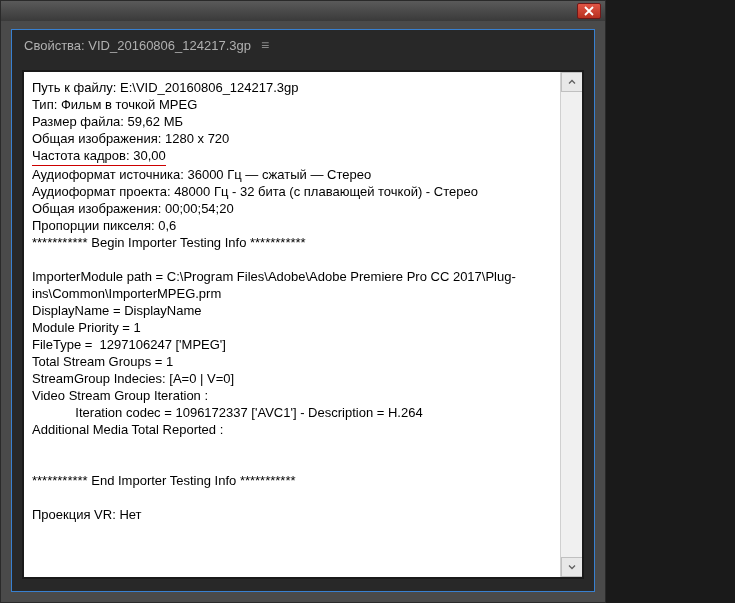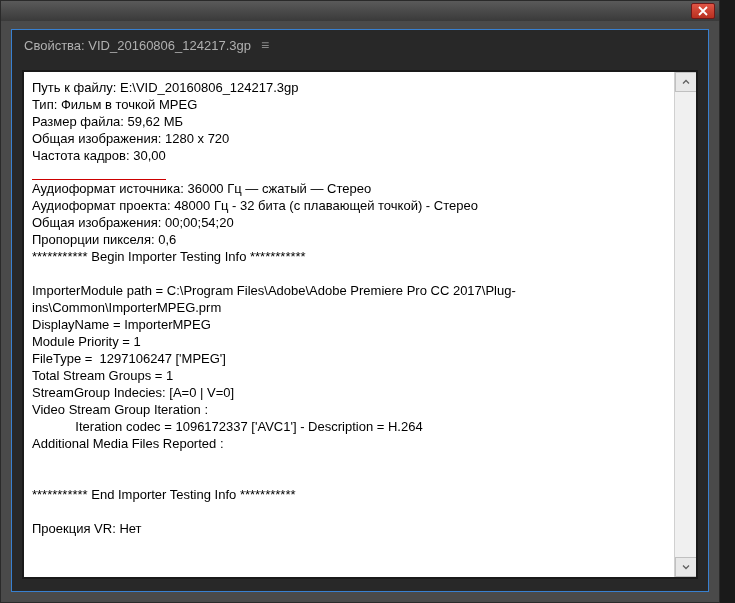--- a/index.html
+++ b/index.html
@@ -8,21 +8,21 @@
       box-sizing: border-box;
     }
     body {
       width: 735px;
       height: 603px;
       background: #1a1a1a;
       font-family: Arial, sans-serif;
       overflow: hidden;
     }
     .outer-frame {
-      width: 720px;
+      width: 606px;
       height: 603px;
       background: #4a4a4a;
       border: 1px solid #2a2a2a;
       position: relative;
     }
     .title-bar {
       height: 20px;
       background: linear-gradient(to bottom, #5a5a5a, #3a3a3a);
       display: flex;
       justify-content: flex-end;
@@ -125,21 +125,21 @@
       position: absolute;
       bottom: 0;
     }
     .scroll-arrow svg {
       width: 8px;
       height: 8px;
     }
     .underline-red {
       display: inline-block;
       border-bottom: 1.5px solid #cc0000;
-      padding-bottom: 15px;
+      padding-bottom: 1px;
     }
   </style>
 </head>
 <body>
 
 <div class="outer-frame">
   <div class="title-bar">
     <div class="close-btn">
       <svg viewBox="0 0 10 10">
         <path d="M1 1 L9 9 M9 1 L1 9" stroke="#fff" stroke-width="1.8" fill="none"></path>
@@ -160,28 +160,28 @@
 <span>Размер файла:</span> <span>59,62 МБ</span>
 <span>Общая изображения:</span> <span>1280 x 720</span>
 <span class="underline-red"><span>Частота кадров:</span> <span>30,00</span></span>
 <span>Аудиоформат источника:</span> <span>36000 Гц — сжатый — Стерео</span>
 <span>Аудиоформат проекта:</span> <span>48000 Гц - 32 бита (с плавающей точкой) - Стерео</span>
 <span>Общая изображения:</span> <span>00;00;54;20</span>
 <span>Пропорции пикселя:</span> <span>0,6</span>
 <span>*********** Begin Importer Testing Info ***********</span>
 
 <span>ImporterModule path =</span> <span>C:\Program Files\Adobe\Adobe Premiere Pro CC 2017\Plug-ins\Common\ImporterMPEG.prm</span>
-<span>DisplayName =</span> <span>ImporterMPEG</span>
+<span>DisplayName =</span> <span>DisplayName</span>
 <span>Module Priority =</span> <span>1</span>
 <span>FileType = </span> <span>1297106247 ['MPEG']</span>
 <span>Total Stream Groups =</span> <span>1</span>
 <span>StreamGroup Indecies:</span> <span>[A=0 | V=0]</span>
 <span>Video Stream Group Iteration :</span>
 <span>            Iteration codec =</span> <span>1096172337 ['AVC1'] - Description = H.264</span>
-<span>Additional Media Files Reported :</span>
+<span>Additional Media Total Reported :</span>
 
 
 <span>*********** End Importer Testing Info ***********</span>
 
 <span>Проекция VR:</span> <span>Нет</span></div>
 
         <div class="scrollbar">
           <div class="scroll-arrow top">
             <svg viewBox="0 0 8 8">
               <path d="M1 5.5 L4 2.5 L7 5.5" stroke="#606060" stroke-width="1.3" fill="none"></path>

